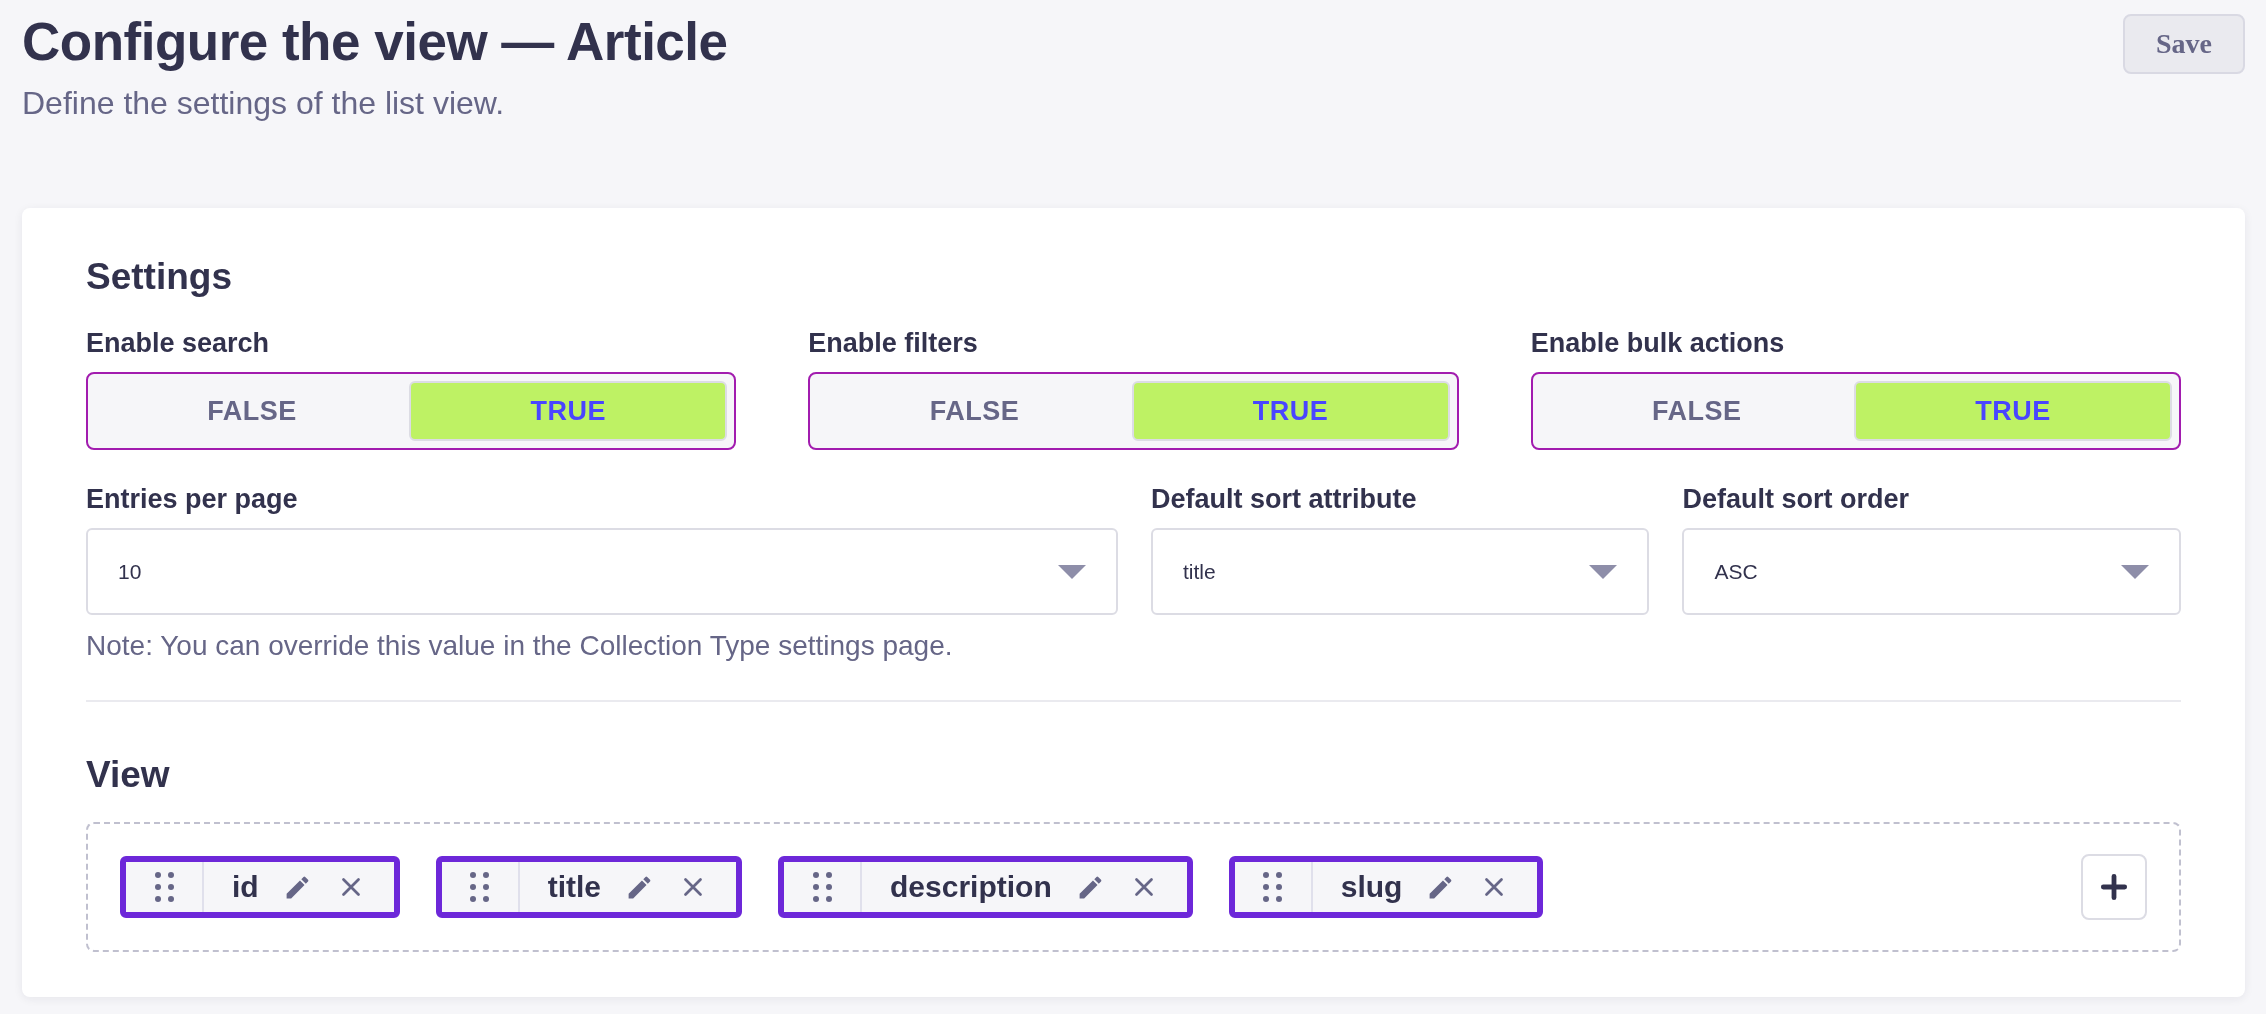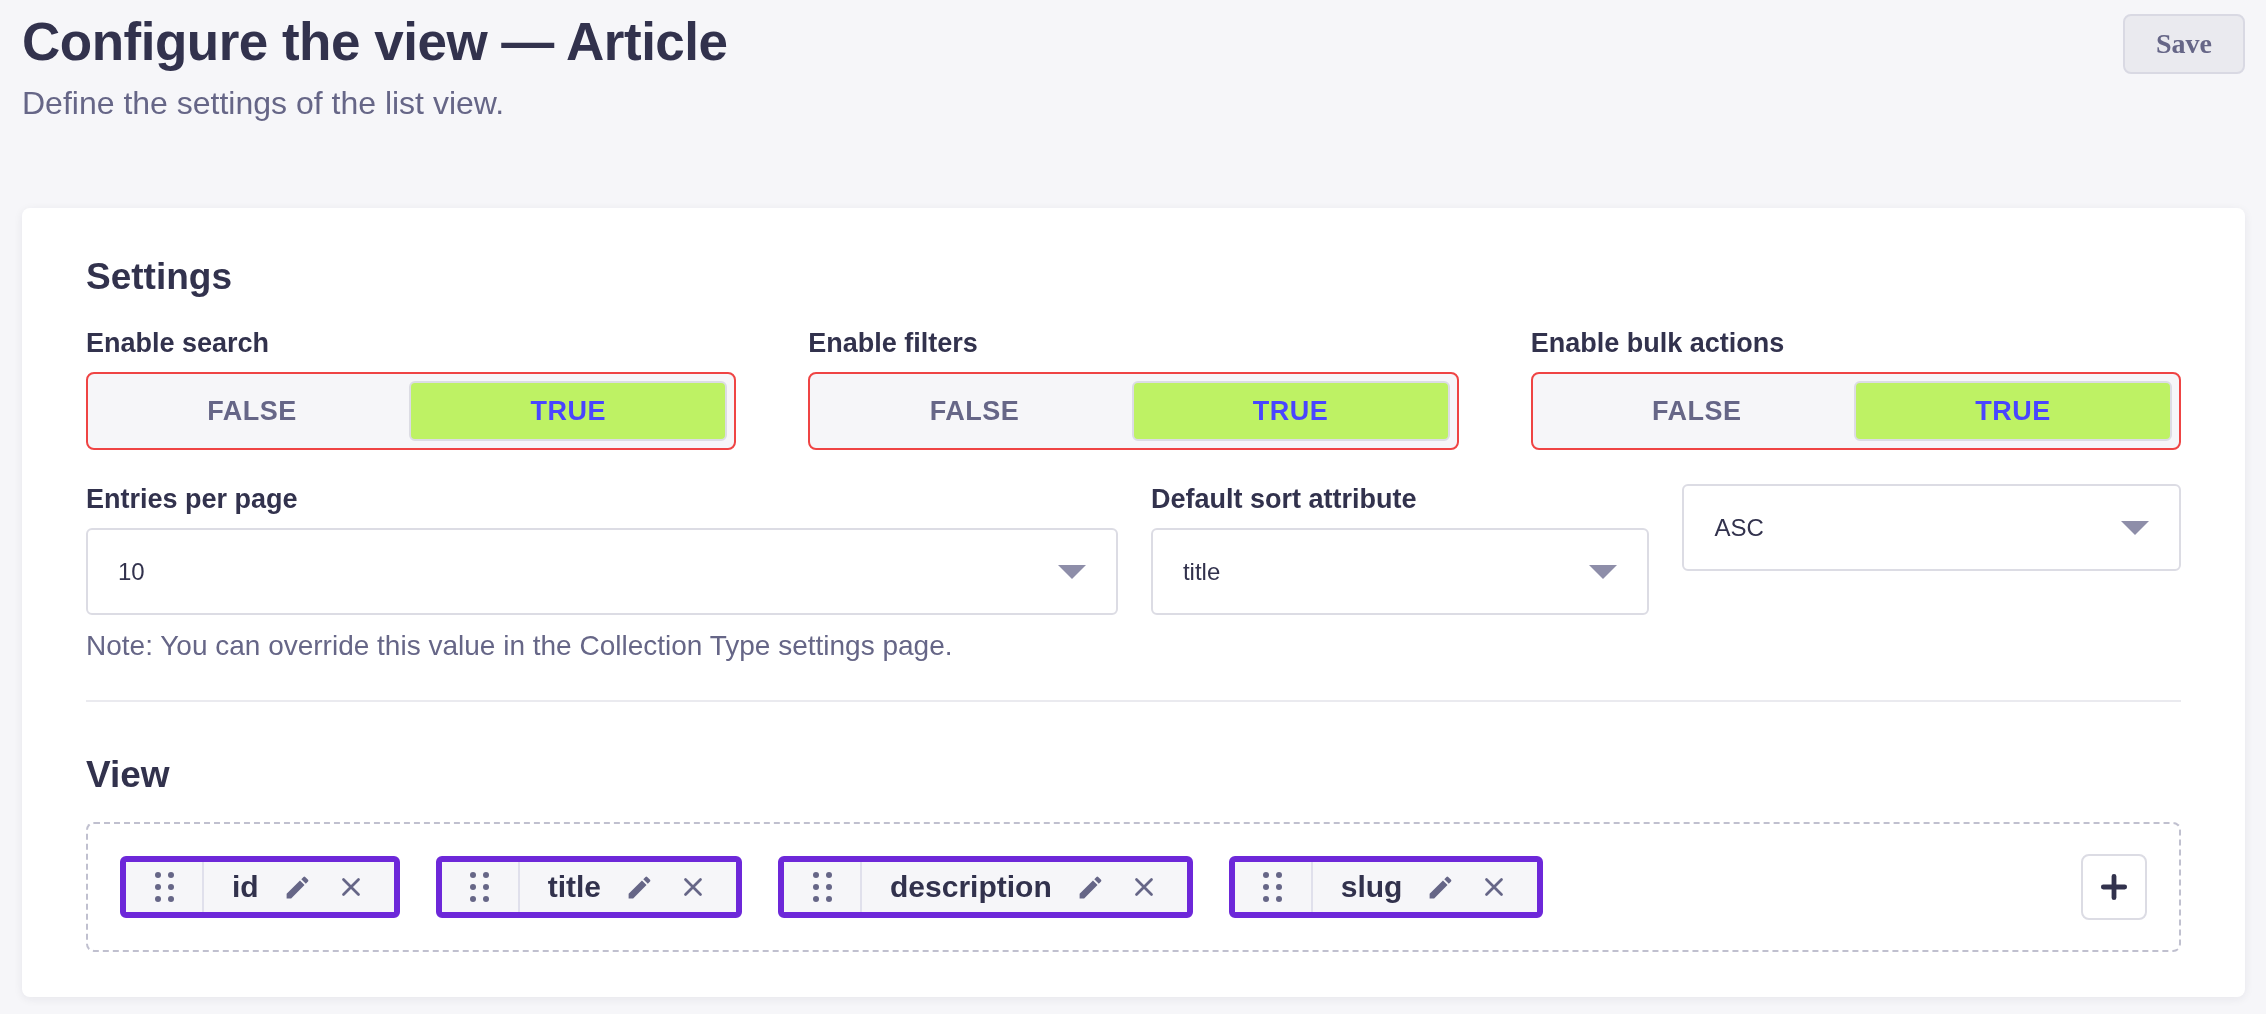--- a/index.html
+++ b/index.html
@@ -73,21 +73,21 @@
   .toggles-row {
     display: grid;
     grid-template-columns: repeat(3, 1fr);
     column-gap: 72px;
     margin-bottom: 34px;
   }
   .toggle {
     display: flex;
     height: 78px;
     background: #f6f6f9;
-    border: 2px solid #ef4444;
+    border: 2px solid #a21caf;
     border-radius: 8px;
     padding: 7px;
   }
   .toggle-option {
     flex: 1;
     display: flex;
     align-items: center;
     justify-content: center;
     background: transparent;
     border: none;
@@ -114,21 +114,21 @@
   }
   .select {
     height: 87px;
     background: #ffffff;
     border: 2px solid #dcdce4;
     border-radius: 6px;
     display: flex;
     align-items: center;
     justify-content: space-between;
     padding: 0 30px;
-    font-size: 24px;
+    font-size: 21px;
     color: #32324d;
     cursor: pointer;
   }
   .caret {
     width: 0; height: 0;
     border-left: 14px solid transparent;
     border-right: 14px solid transparent;
     border-top: 14px solid #8e8ea9;
   }
   .note {
@@ -262,20 +262,21 @@
       <p class="note">Note: You can override this value in the Collection Type settings page.</p>
     </div>
     <div class="field">
       <label class="field-label">Default sort attribute</label>
       <div class="select">
         <span>title</span>
         <span class="caret"></span>
       </div>
     </div>
     <div class="field">
+      <label class="field-label">Default sort order</label>
       <div class="select">
         <span>ASC</span>
         <span class="caret"></span>
       </div>
     </div>
   </div>
 
   <hr class="divider">
 
   <h2 class="section-heading view">View</h2>

